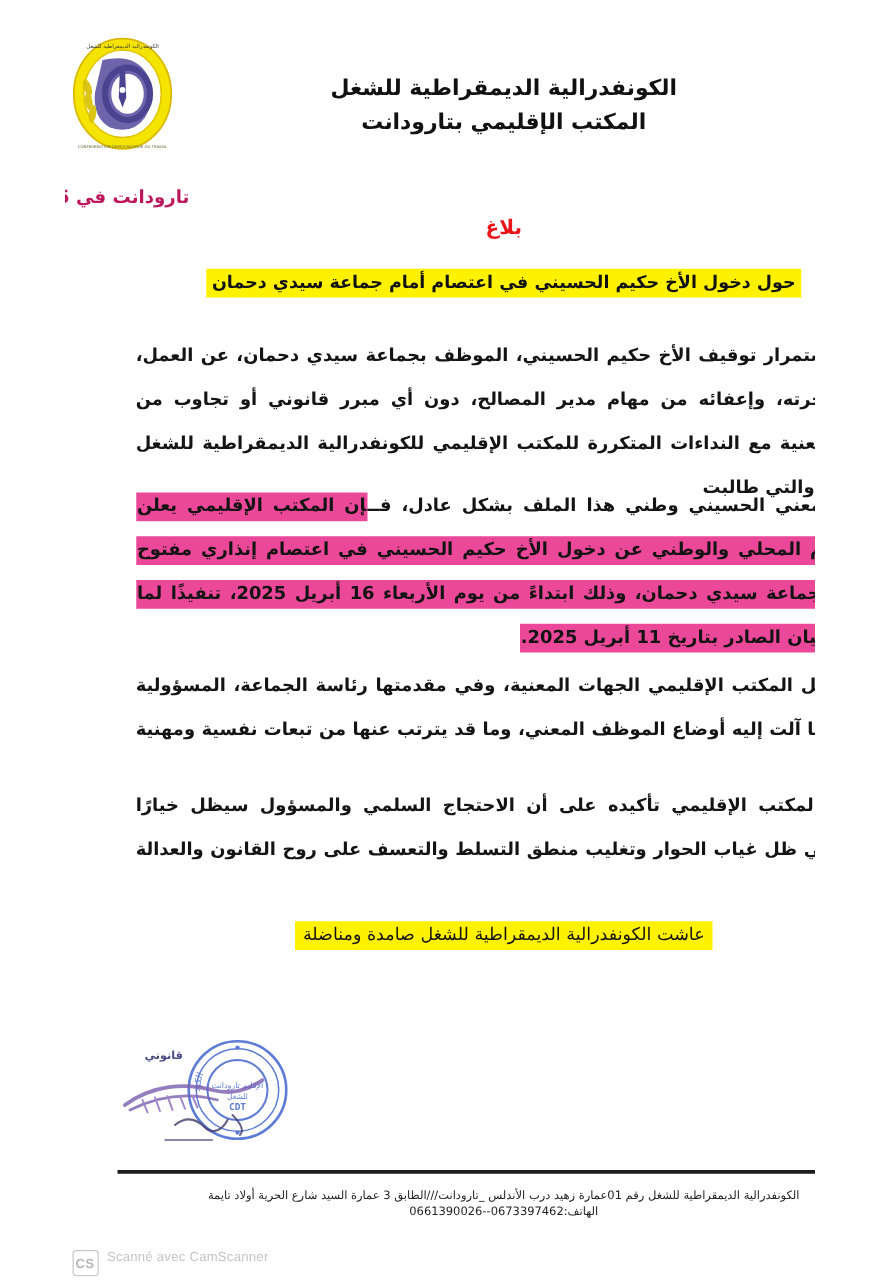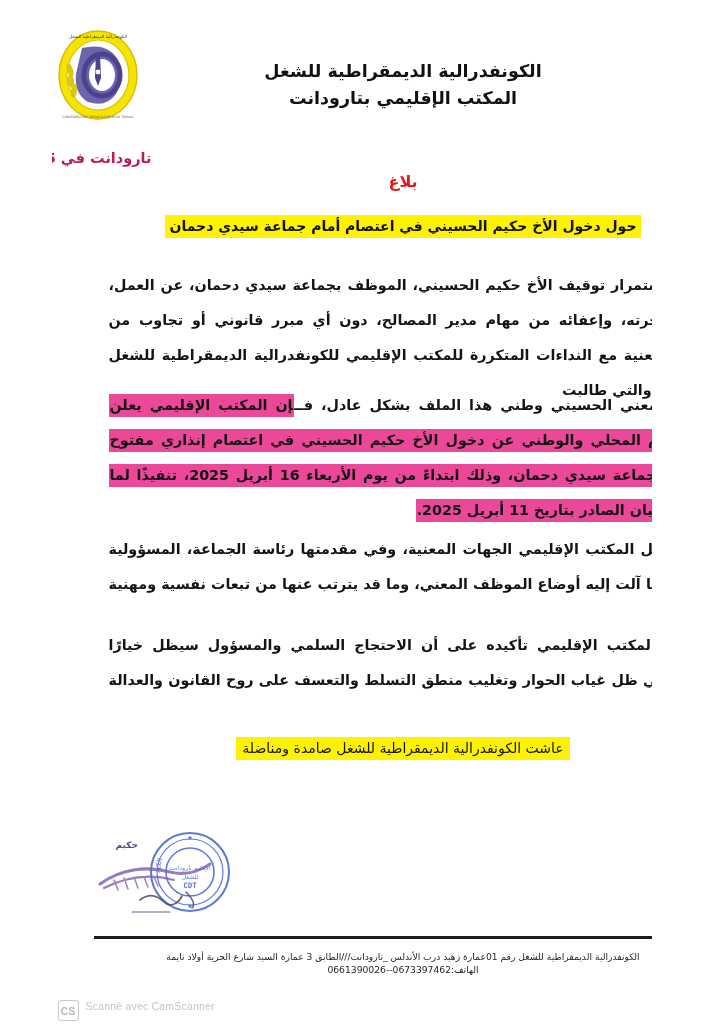--- a/index.html
+++ b/index.html
@@ -291,21 +291,21 @@
 
   <div class="body-block p4">
     <span>كما يجدد المكتب الإقليمي تأكيده على أن الاحتجاج السلمي والمسؤول سيظل خيارًا مشروعًا في ظل غياب الحوار وتغليب منطق التسلط والتعسف على روح القانون والعدالة الإدارية.</span>
   </div>
 
   <div class="slogan">
     <span class="hl">عاشت الكونفدرالية الديمقراطية للشغل صامدة ومناضلة</span>
   </div>
 
   <div class="sig-area">
-    <div class="sig-label">حكيم</div>
+    <div class="sig-label">قانوني</div>
     <svg width="240" height="110" viewBox="0 0 240 110" xmlns="http://www.w3.org/2000/svg">
 
       <g opacity="0.82">
         <circle cx="112" cy="50" r="39" fill="none" stroke="#3b5fcc" stroke-width="2.1"></circle>
         <circle cx="112" cy="50" r="33" fill="none" stroke="#3b5fcc" stroke-width="1.2"></circle>
         <circle cx="112" cy="50" r="24" fill="none" stroke="#3b5fcc" stroke-width="1.6"></circle>
         <path id="arcTop" d="M 112 14 m -30 36 a 30 30 0 0 1 60 0" fill="none"></path>
         <text font-size="7.2" fill="#3b5fcc" font-family="DejaVu Sans, sans-serif">
           <textPath href="#arcTop" startOffset="14%">الكونفدرالية الديمقراطية للشغل</textPath>
         </text>

